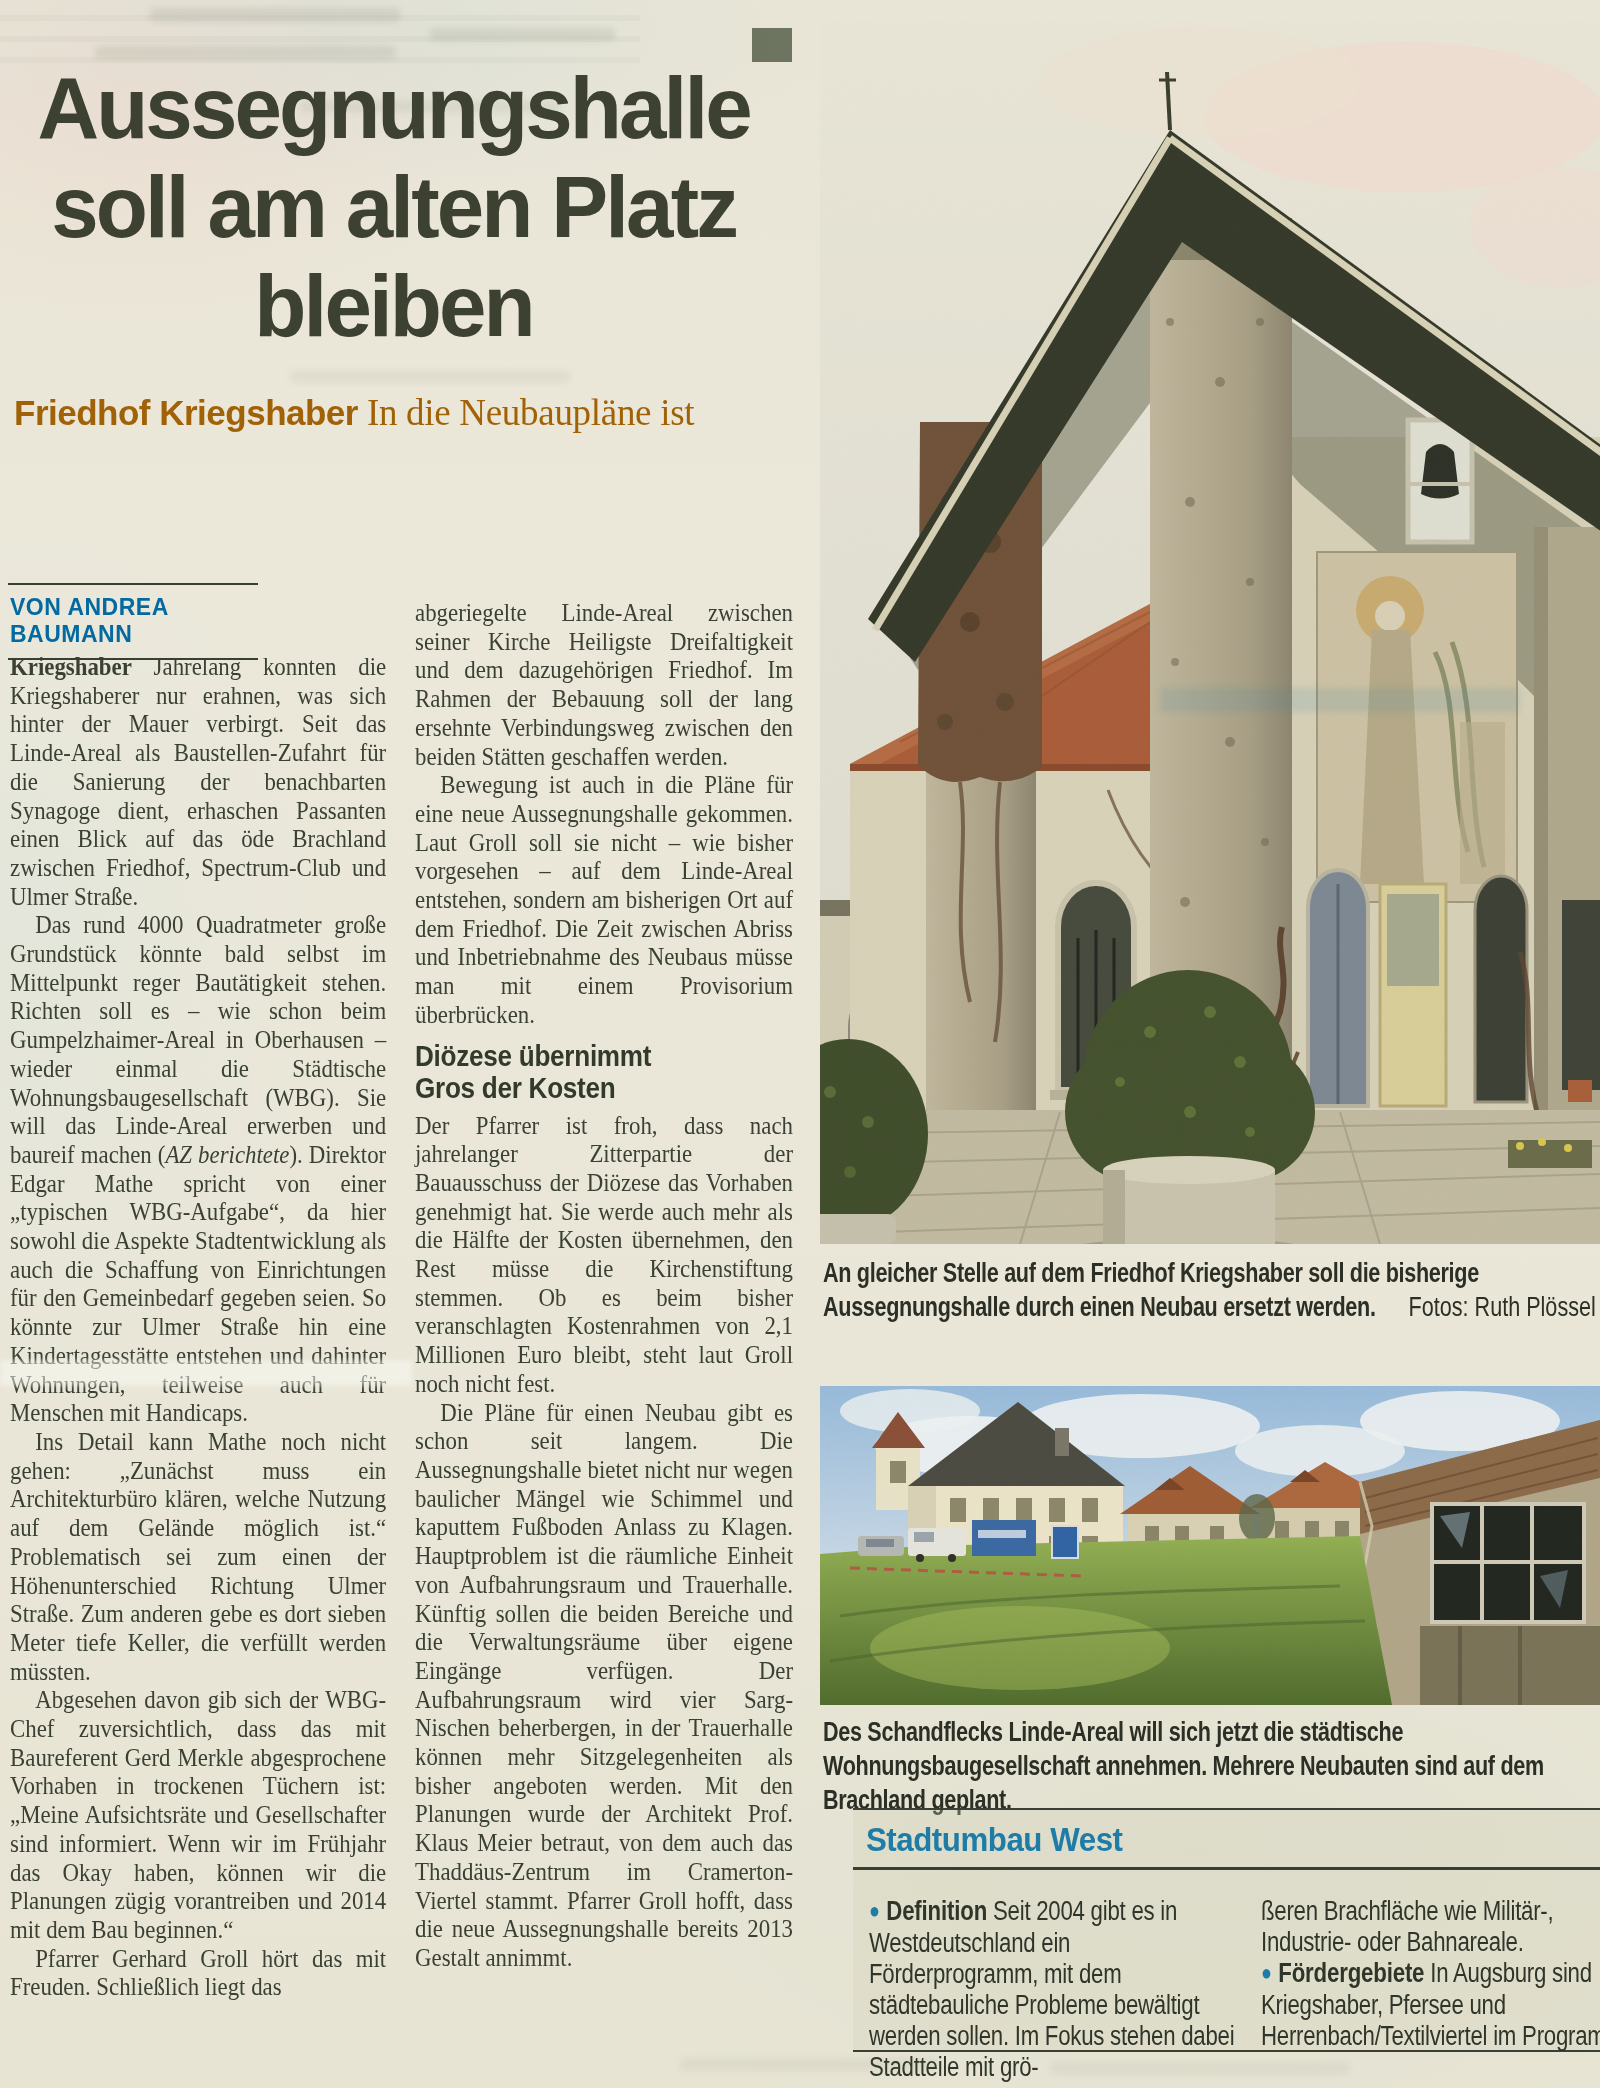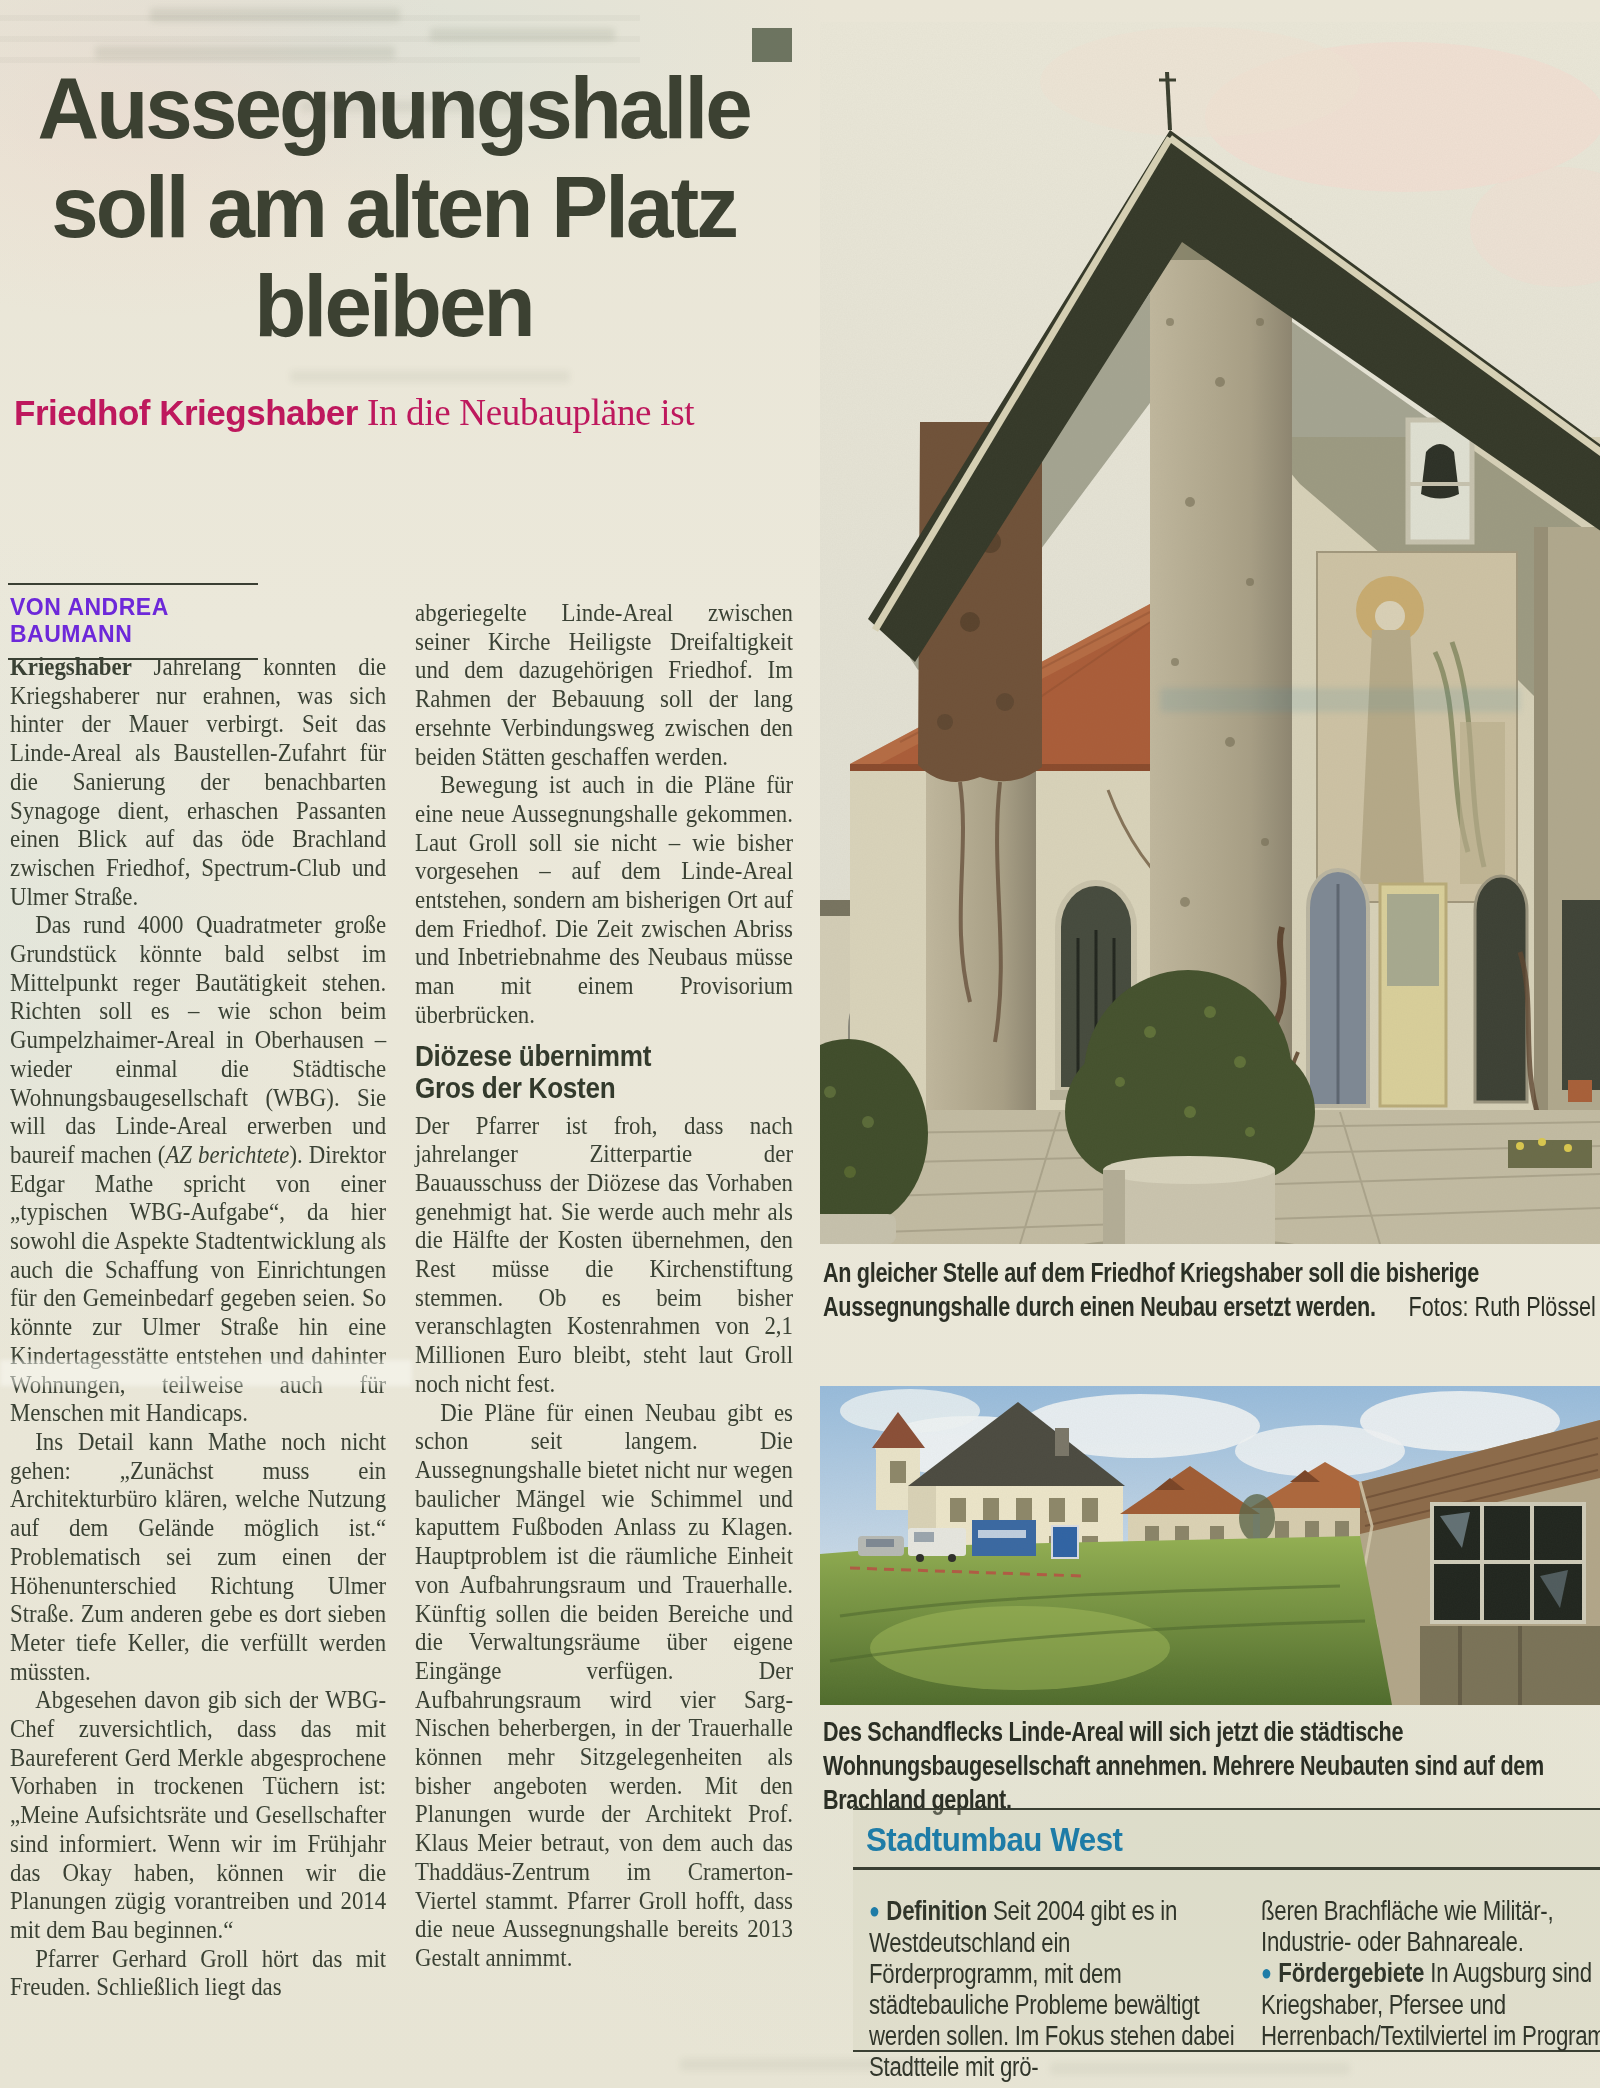--- a/index.html
+++ b/index.html
@@ -18,25 +18,25 @@
   .ghost{position:absolute;background:rgba(100,106,86,.13);filter:blur(3px);border-radius:4px;pointer-events:none;}
   .ghost.teal{background:rgba(55,135,160,.14);}
   .inkblot{position:absolute;background:#4d5742;opacity:.8;pointer-events:none;}
   .foldband{position:absolute;background:rgba(252,252,246,.5);filter:blur(2px);pointer-events:none;}
   
   .headline{left:8px;top:58px;width:795px;transform:scaleX(.97);transform-origin:0 0;
     color:var(--ink-headline,#3c4132);text-align:center;font-weight:bold;
     font-size:88px;line-height:99px;letter-spacing:-3px;margin:0;}
   
   .standfirst{left:14px;top:388px;width:780px;font-family:"Liberation Serif",serif;
-    font-size:37px;line-height:49px;color:#be185d;letter-spacing:-.3px;}
+    font-size:37px;line-height:49px;color:#a16207;letter-spacing:-.3px;}
   .standfirst .lead{font-family:"Liberation Sans",sans-serif;font-weight:bold;font-size:35px;letter-spacing:-.5px;}
   
   .byline{left:8px;top:583px;width:248px;border-top:2px solid #3a3f33;border-bottom:2px solid #3a3f33;
-    padding:9px 0 10px 2px;font-weight:bold;font-size:23px;letter-spacing:.5px;color:#6d28d9;}
+    padding:9px 0 10px 2px;font-weight:bold;font-size:23px;letter-spacing:.5px;color:#0369a1;}
   
   .col{font-family:"Liberation Serif",serif;font-size:25.4px;line-height:28.7px;
     text-align:justify;color:var(--ink-body,#3a4134);transform:scaleX(.9);transform-origin:0 0;
     hyphens:auto;-webkit-hyphens:auto;}
   .col1{left:10px;top:652px;width:418px;}
   .col2{left:415px;top:598px;width:420px;}
   .col p{margin:0;}
   .col p.indent{text-indent:1.1em;}
   .col .plead{font-weight:bold;}
   .colsub{font-family:"Liberation Sans",sans-serif;font-weight:bold;font-size:29px;line-height:32px;

